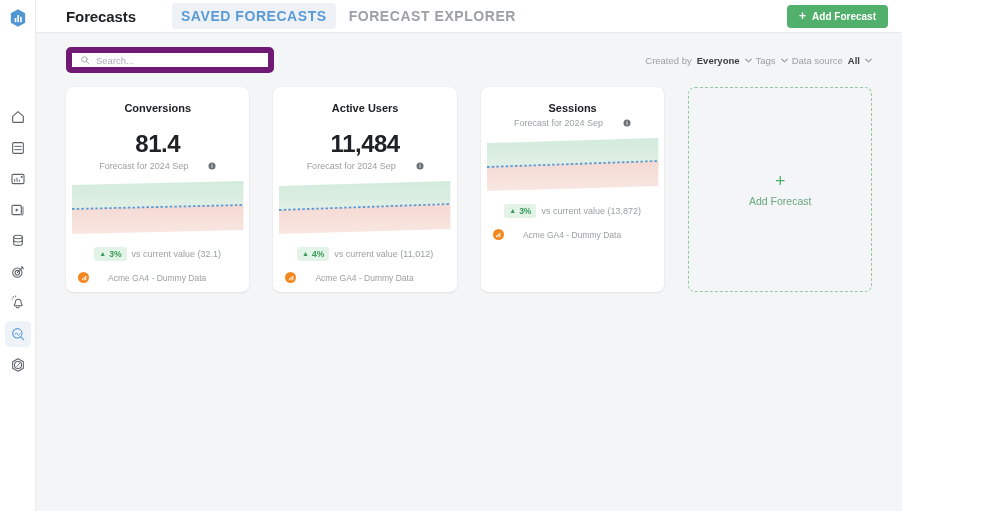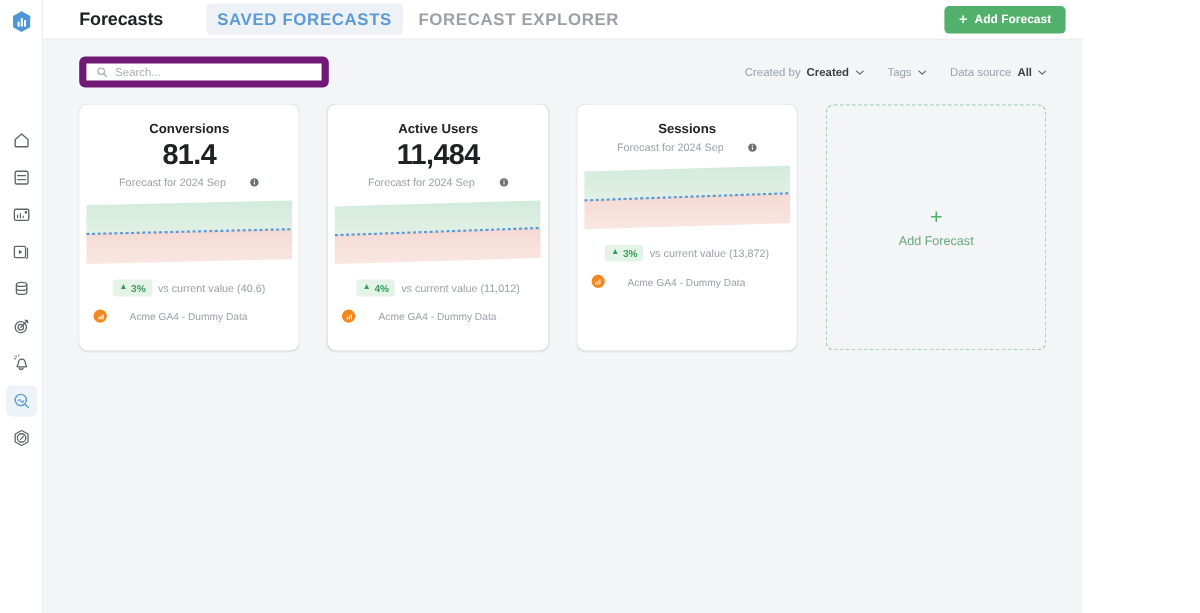--- a/index.html
+++ b/index.html
@@ -87,21 +87,21 @@
     display: flex; align-items: center; padding: 0 8px; gap: 6px;
   }
   .search-box svg { width: 10px; height: 10px; flex: 0 0 10px; }
   .search-box input {
     border: none; outline: none; width: 100%;
     font-size: 9.5px; color: #5f6368;
     font-family: "Liberation Sans", sans-serif; background: transparent;
   }
   .search-box input::placeholder { color: #a8adb4; }
 
-  .filters { margin-left: auto; display: flex; align-items: center; gap: 20px; }
+  .filters { margin-left: auto; display: flex; align-items: center; gap: 4px; }
   .filter { display: flex; align-items: center; gap: 5px; cursor: pointer; }
   .filter-label { font-size: 9.5px; color: #9aa0a6; }
   .filter-value { font-size: 9.5px; color: #3c4043; font-weight: 600; }
   .caret { width: 7px; height: 5px; display: block; }
 
   
   .grid { display: flex; gap: 24px; align-items: flex-start; }
 
   .card {
     width: 213px; height: 205px;
@@ -110,21 +110,21 @@
     display: flex; flex-direction: column;
     padding: 14px 0 0 0;
     position: relative;
   }
   .card-title {
     text-align: center; font-size: 11px; font-weight: 700; color: #202124;
     line-height: 14px;
   }
   .card-value {
     text-align: center; font-size: 24px; font-weight: 700; color: #202124;
-    line-height: 28px; letter-spacing: -0.5px; margin-top: 1px;
+    line-height: 28px; letter-spacing: -0.5px; margin-top: 15px;
   }
   .card-sub {
     text-align: center; font-size: 9px; color: #9aa0a6;
     margin-top: 3px; display: flex; align-items: center; justify-content: center; gap: 20px;
   }
   .info-icon { width: 8px; height: 8px; display: block; }
 
   .spark { margin-top: 9px; width: 100%; height: 55px; position: relative; }
   .spark svg { display: block; width: 100%; height: 55px; }
 
@@ -280,21 +280,21 @@
             <circle cx="10.5" cy="10.5" r="6.5"></circle>
             <path d="M15.5 15.5 21 21"></path>
           </svg>
           <input type="text" placeholder="Search..." style="">
         </div>
 
         <div class="filters">
 
           <div class="filter">
             <span class="filter-label">Created by</span>
-            <span class="filter-value">Created</span>
+            <span class="filter-value">Everyone</span>
             <svg class="caret" viewBox="0 0 10 6" fill="none" stroke="#5f6368" stroke-width="1.4" stroke-linecap="round" stroke-linejoin="round">
                 <path d="M1 1.3 5 4.8 9 1.3"></path>
               </svg>
           </div>
 
           <div class="filter">
             <span class="filter-label">Tags</span>
             <svg class="caret" viewBox="0 0 10 6" fill="none" stroke="#5f6368" stroke-width="1.4" stroke-linecap="round" stroke-linejoin="round">
                 <path d="M1 1.3 5 4.8 9 1.3"></path>
               </svg>
@@ -339,21 +339,21 @@
               <path d="M7 5 L206 1 L206 25 L7 29 Z" fill="url(#gUp1)"></path>
               <path d="M7 29 L206 25 L206 50 L7 54 Z" fill="url(#gDn1)"></path>
               <path d="M7 29 L206 25" stroke="#5b9bd5" stroke-width="1.8" stroke-dasharray="3 2.4" fill="none"></path>
             </svg>
           </div>
           <div class="card-delta">
             <span class="delta-chip">
               <span class="tri">▲</span>
               <span>3%</span>
             </span>
-            <span class="delta-text">vs current value (40.6)</span>
+            <span class="delta-text">vs current value (32.1)</span>
           </div>
           <div class="card-source">
             <span class="source-badge">
               <svg viewBox="0 0 12 12">
                 <rect x="2" y="6.5" width="2" height="4" rx="0.8" fill="#ffffff"></rect>
                 <rect x="5.3" y="4" width="2" height="6.5" rx="0.8" fill="#ffffff"></rect>
                 <rect x="8.6" y="1.6" width="2" height="8.9" rx="0.8" fill="#ffffff"></rect>
               </svg>
             </span>
             <span class="source-text">Acme GA4 - Dummy Data</span>

